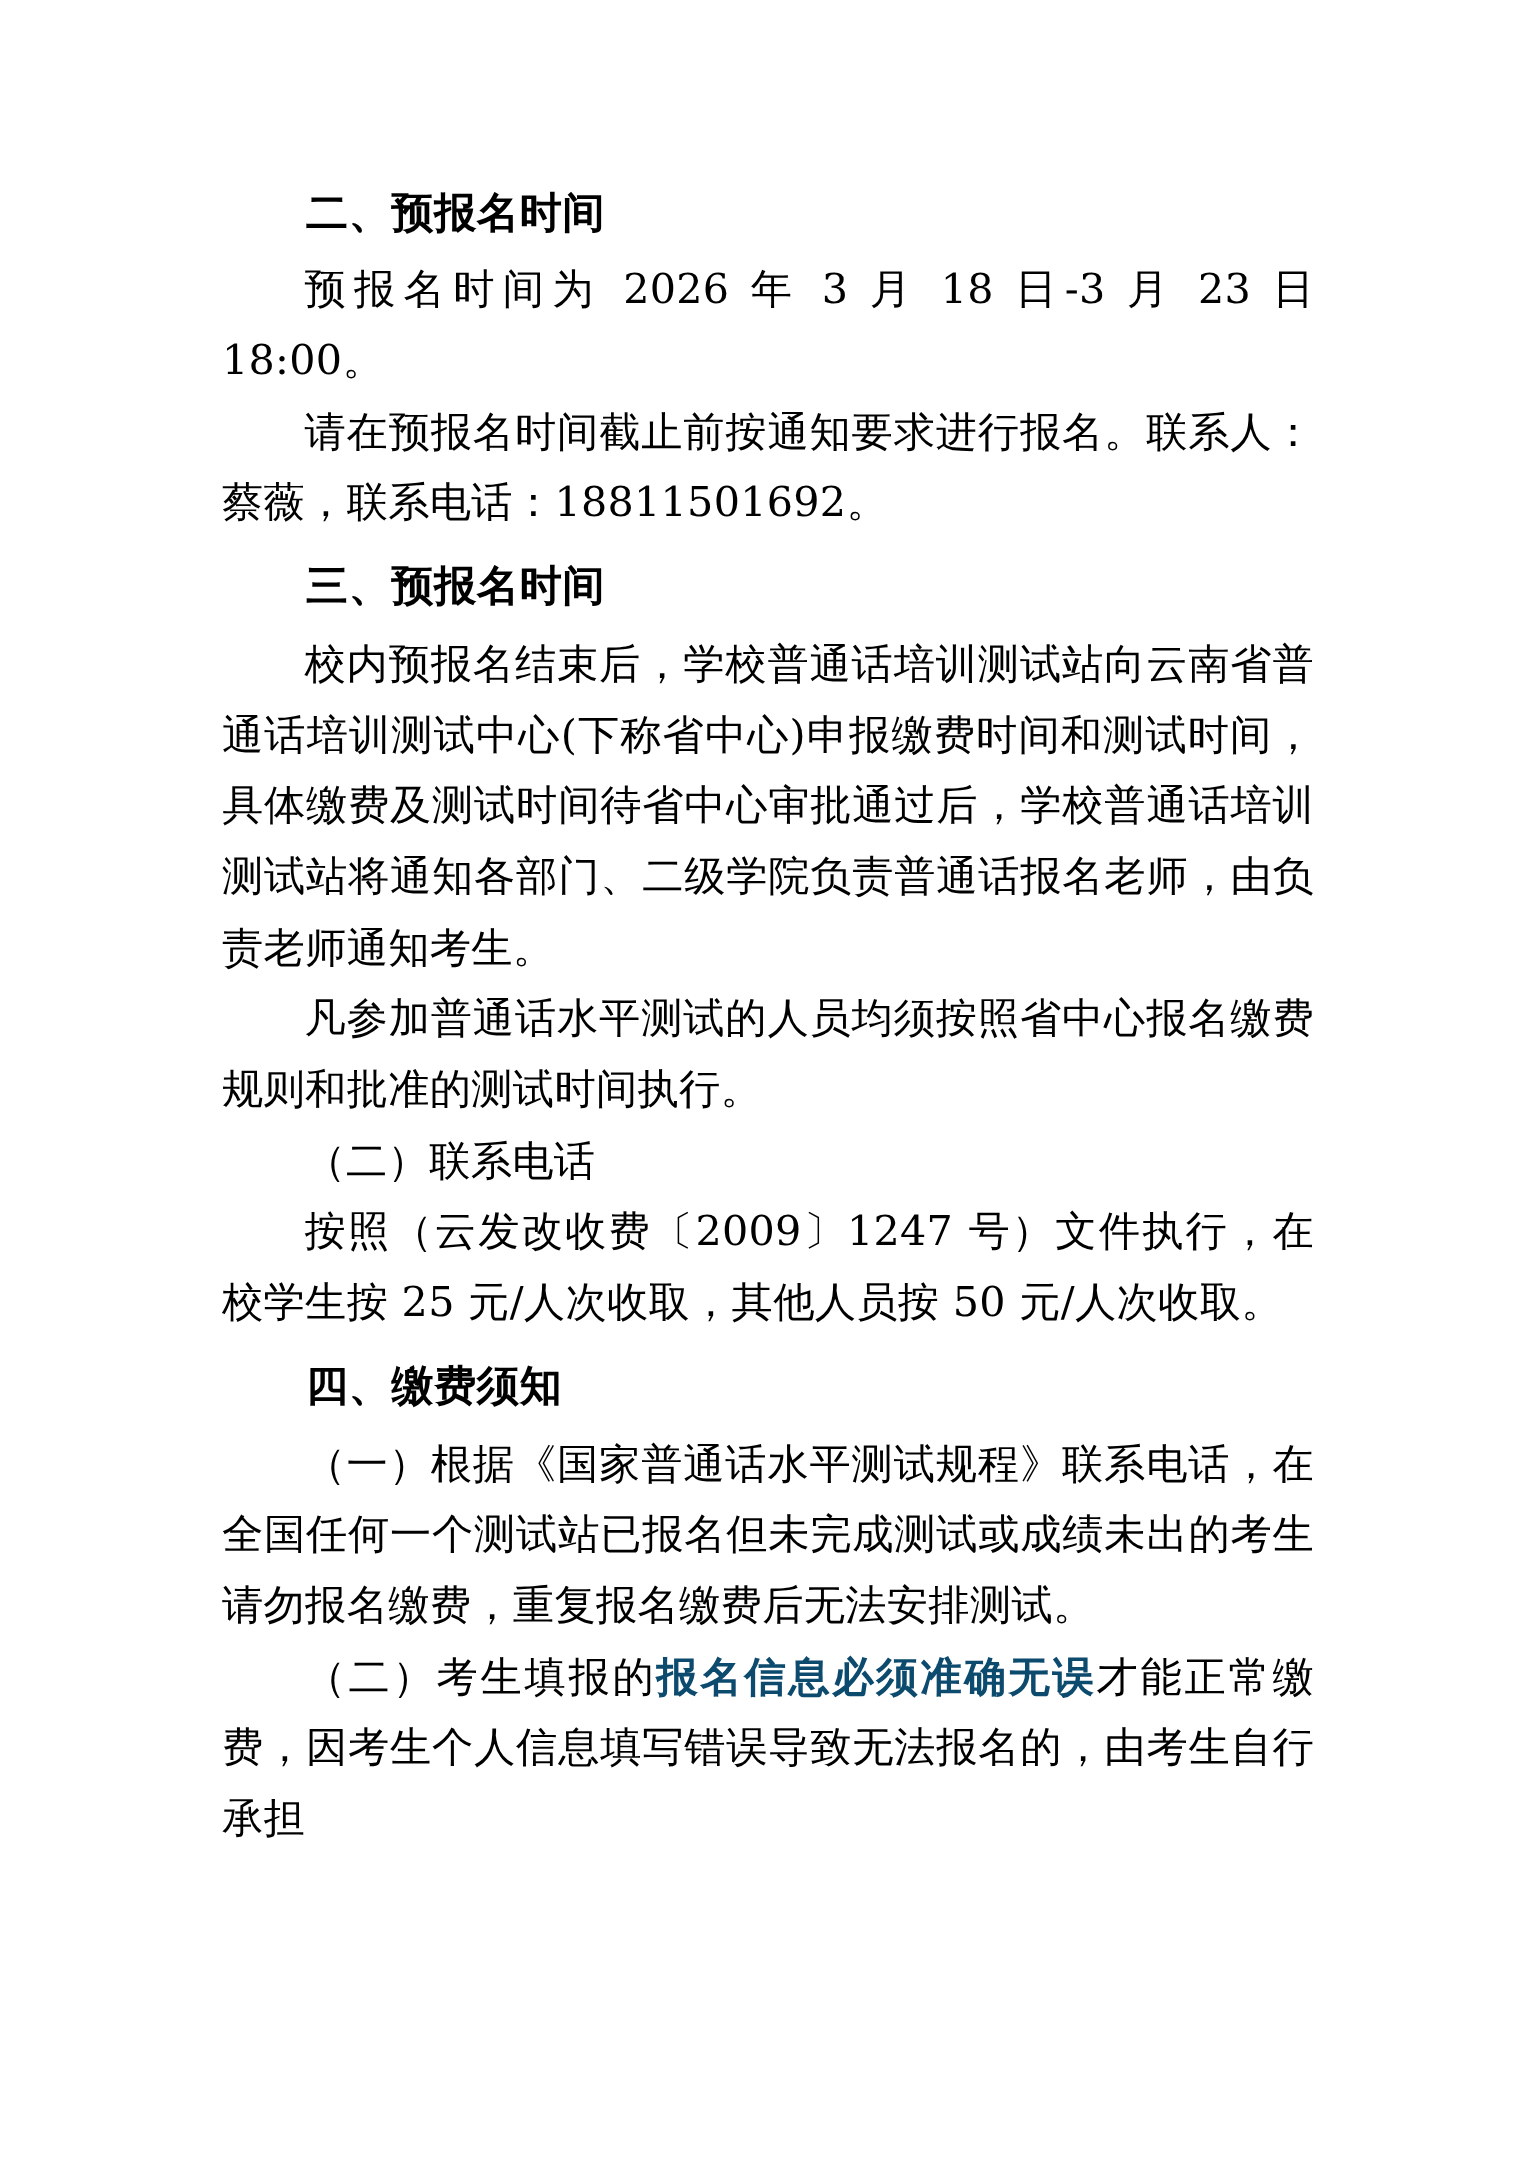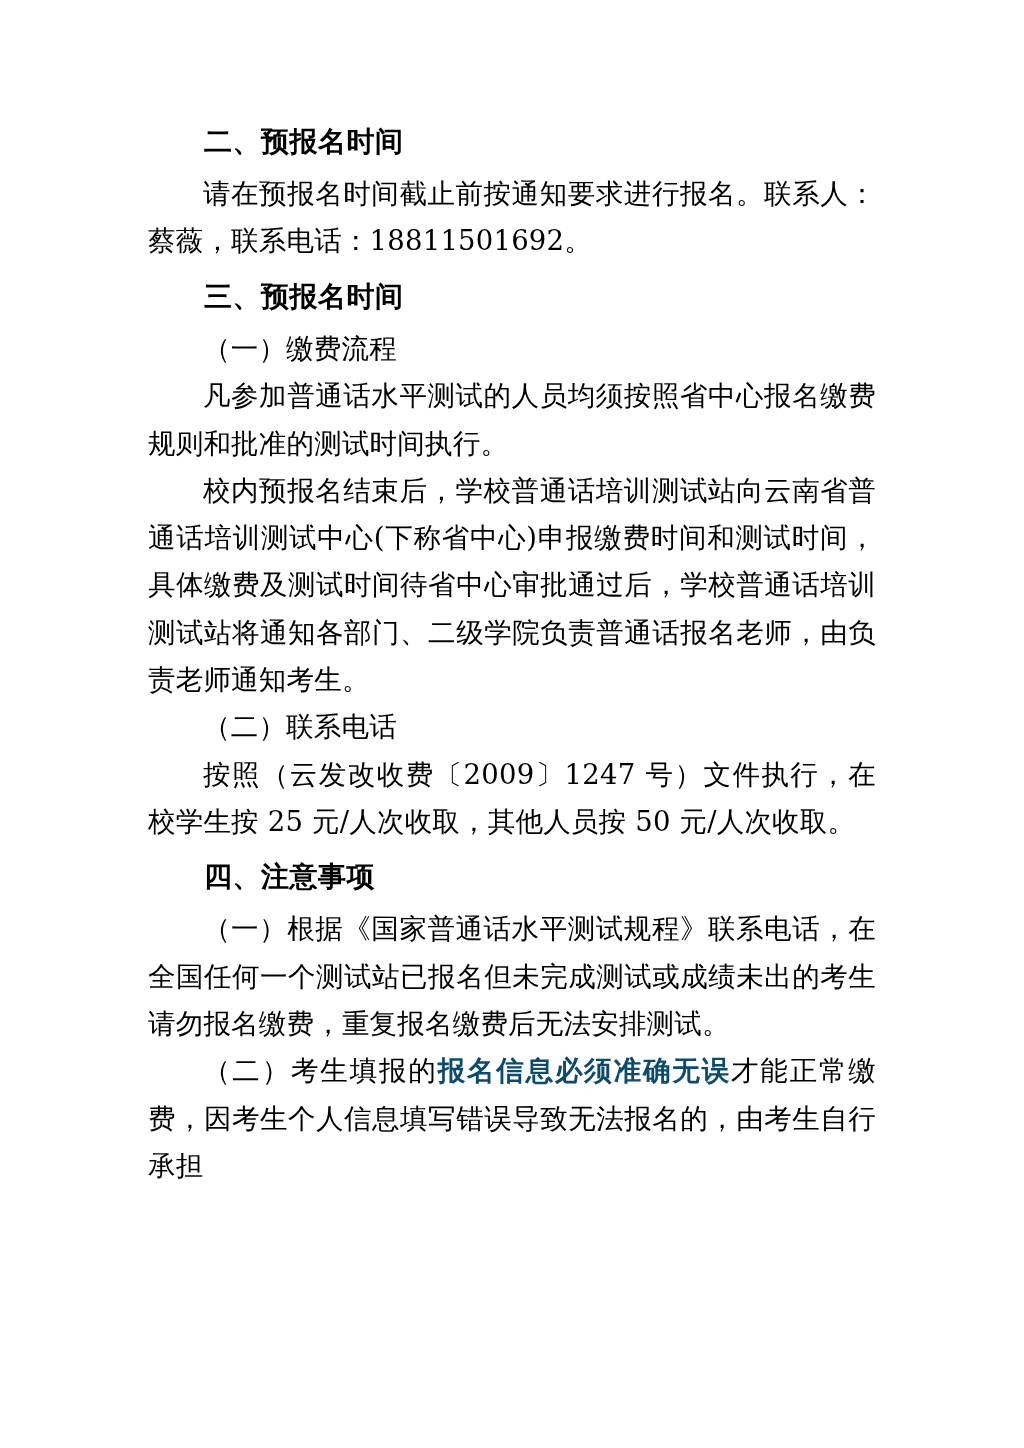--- a/index.html
+++ b/index.html
@@ -51,39 +51,39 @@
   }
 </style>
 </head>
 <body>
 
 <div class="page">
   <div class="doc-body">
 
     <h2 class="section-heading">二、预报名时间</h2>
 
+    <p class="para">预报名时间为 2026 年 3 月 18 日-3 月 23 日 18:00。</p>
 
     <p class="para">请在预报名时间截止前按通知要求进行报名。联系人：蔡薇，联系电话：18811501692。</p>
 
     <div class="gap-sm"></div>
 
     <h2 class="section-heading">三、预报名时间</h2>
 
-    <p class="sub-heading">（一）缴费流程</p>
+
+    <p class="para">校内预报名结束后，学校普通话培训测试站向云南省普通话培训测试中心(下称省中心)申报缴费时间和测试时间，具体缴费及测试时间待省中心审批通过后，学校普通话培训测试站将通知各部门、二级学院负责普通话报名老师，由负责老师通知考生。</p>
 
     <p class="para">凡参加普通话水平测试的人员均须按照省中心报名缴费规则和批准的测试时间执行。</p>
-
-    <p class="para">校内预报名结束后，学校普通话培训测试站向云南省普通话培训测试中心(下称省中心)申报缴费时间和测试时间，具体缴费及测试时间待省中心审批通过后，学校普通话培训测试站将通知各部门、二级学院负责普通话报名老师，由负责老师通知考生。</p>
 
     <p class="sub-heading">（二）联系电话</p>
 
     <p class="para">按照（云发改收费〔2009〕1247 号）文件执行，在校学生按 25 元/人次收取，其他人员按 50 元/人次收取。</p>
 
     <div class="gap-sm"></div>
 
-    <h2 class="section-heading">四、注意事项</h2>
+    <h2 class="section-heading">四、缴费须知</h2>
 
     <p class="para">（一）根据《国家普通话水平测试规程》联系电话，在全国任何一个测试站已报名但未完成测试或成绩未出的考生请勿报名缴费，重复报名缴费后无法安排测试。</p>
 
     <p class="para"><span>（二）考生填报的</span><span class="highlight-red">报名信息必须准确无误</span><span>才能正常缴费，因考生个人信息填写错误导致无法报名的，由考生自行承担</span></p>
 
   </div>
 </div>
 
 </body></html>

